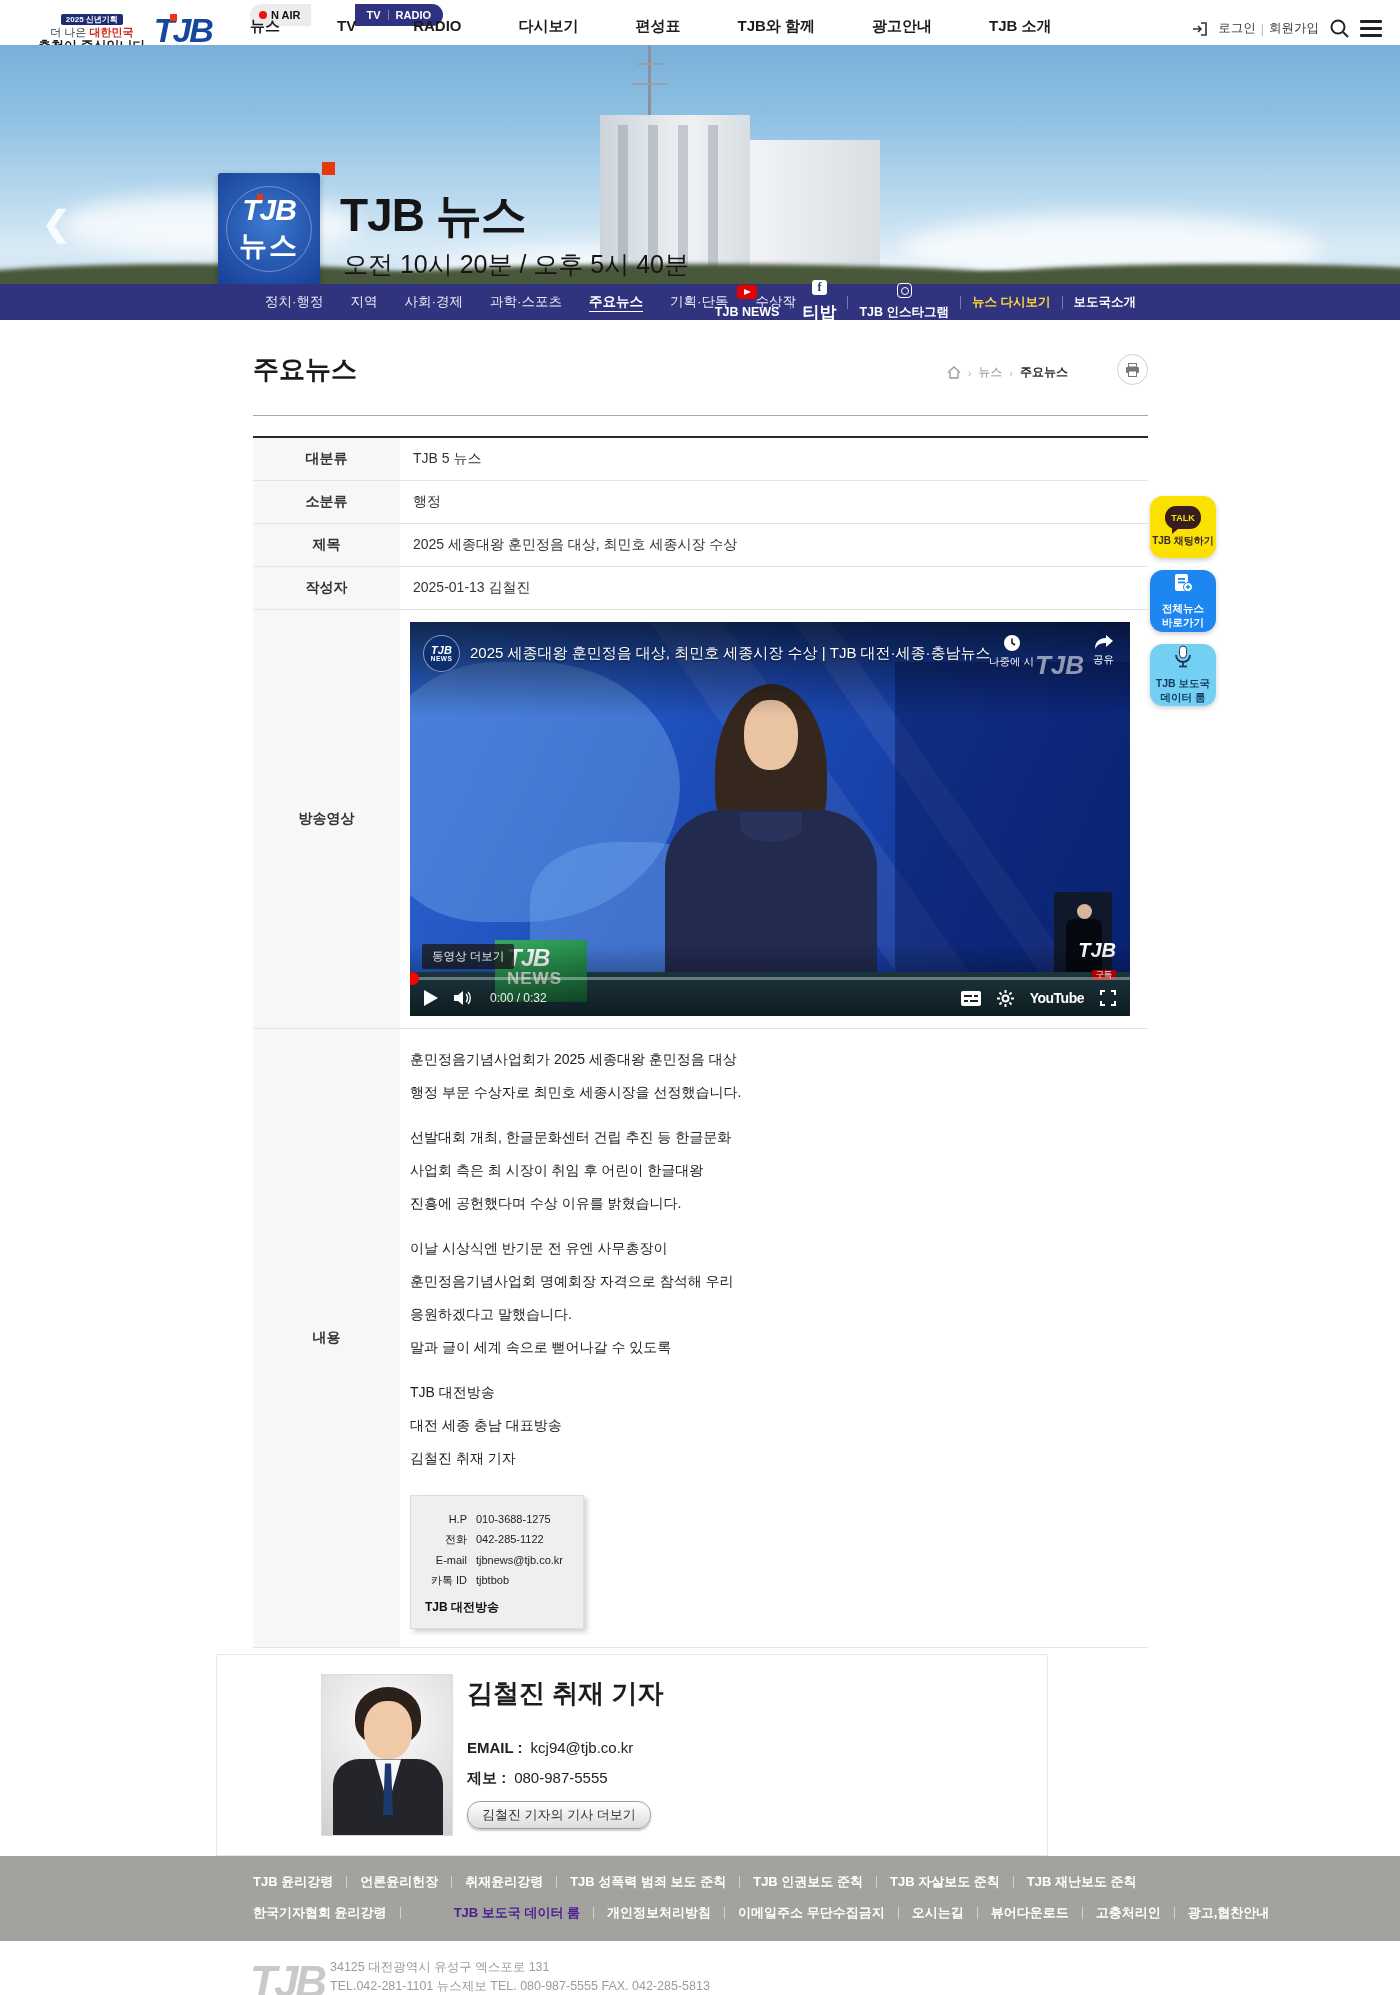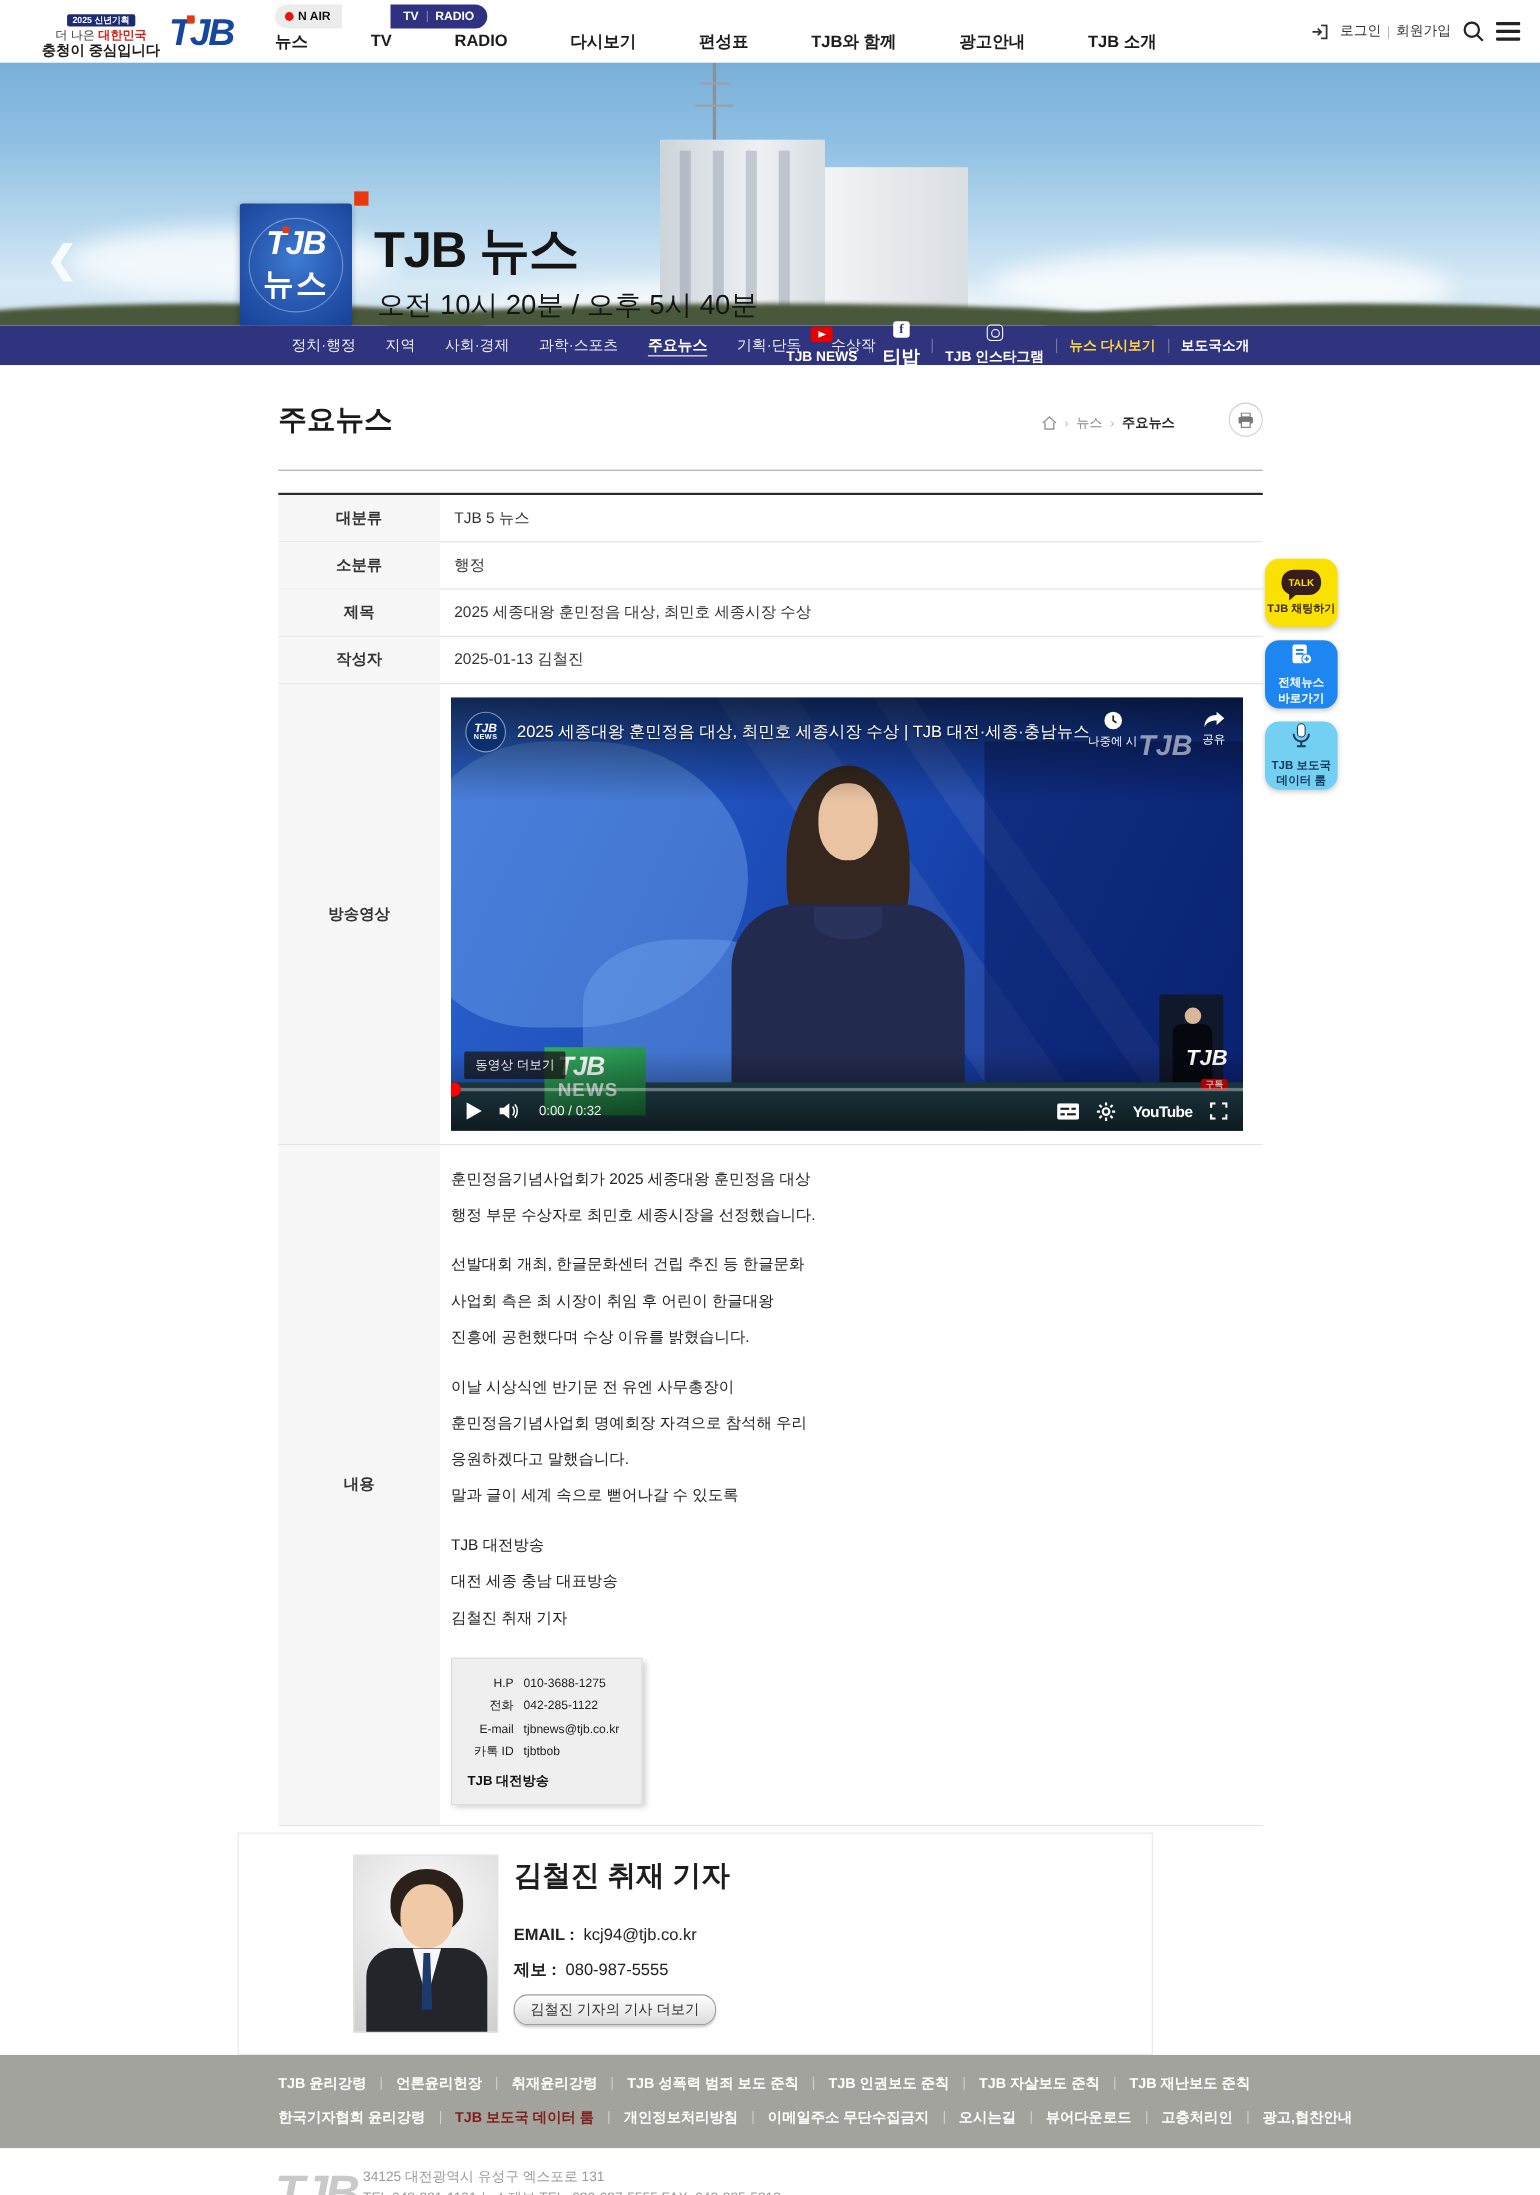--- a/index.html
+++ b/index.html
@@ -1,20 +1,20 @@
 <!DOCTYPE html>
 <html><head>
 <meta charset="utf-8">
 <style>
   * { margin:0; padding:0; box-sizing:border-box; }
   body { width:1400px; font-family:"Liberation Sans", sans-serif; background:#fff; color:#222; }
   .page { position:relative; width:1400px; }
 
   
-  .topbar { position:relative; height:57px; background:#fff; }
+  .topbar { position:relative; height:45px; background:#fff; }
   .logo-area { position:absolute; left:38px; top:8px; display:flex; align-items:center; gap:8px; }
   .slogan { text-align:center; line-height:1.15; }
   .slogan-badge { display:inline-block; background:#1d2b72; color:#fff; font-size:8px; font-weight:bold; padding:1px 5px; border-radius:2px; }
   .slogan-l1 { font-size:11px; color:#333; }
   .slogan-l1 b { color:#d1261c; }
   .slogan-l2 { font-size:13px; font-weight:bold; color:#1c1c1c; }
   .tjb-logo { position:relative; font-size:34px; font-weight:bold; color:#17469e; letter-spacing:-2px; font-style:italic; }
   .tjb-logo .logo-dot { position:absolute; top:3px; left:16px; width:7px; height:7px; background:#e8380d; }
   .onair { position:absolute; left:250px; top:4px; display:flex; height:22px; font-size:11px; font-weight:bold;gap:44px; }
   .onair-left { display:flex; align-items:center; gap:4px; background:#ececec; color:#111; padding:0 10px 0 9px; border-radius:11px 0 0 11px; }
@@ -155,21 +155,21 @@
   .fbtn.allnews .flabel { font-size:10.5px; font-weight:bold; line-height:1.3; text-align:center; }
   .fbtn.dataroom { background:#74d0f2; color:#123a5e; }
   .fbtn.dataroom .flabel { font-size:10.5px; font-weight:bold; line-height:1.3; text-align:center; }
   .fbtn .ficon { margin-bottom:4px; }
 
   
   .links-bar { background:#a3a39d; padding:17px 0 19px 253px; }
   .l-row { display:flex; align-items:center; margin-bottom:13px; }
   .l-row:last-child { margin-bottom:0; }
   .l-item { font-size:13px; font-weight:bold; color:#fff; cursor:pointer; white-space:nowrap; }
-  .l-item.hl { color:#7f1d1d; }
+  .l-item.hl { color:#4c1d95;margin-left:40px; }
   .l-sep { width:1px; height:12px; background:rgba(255,255,255,.5); margin:0 13px; }
   .bottom-bar { position:relative; height:89px; background:#fff; }
   .b-logo { position:absolute; left:250px; top:16px; font-size:44px; font-weight:bold; font-style:italic; color:#c9c9c9; letter-spacing:-3px; }
   .b-info { position:absolute; left:330px; top:17px; font-size:12.5px; color:#9b9b9b; line-height:19px; }
 </style>
 </head>
 <body>
 
 <div class="page">
 

